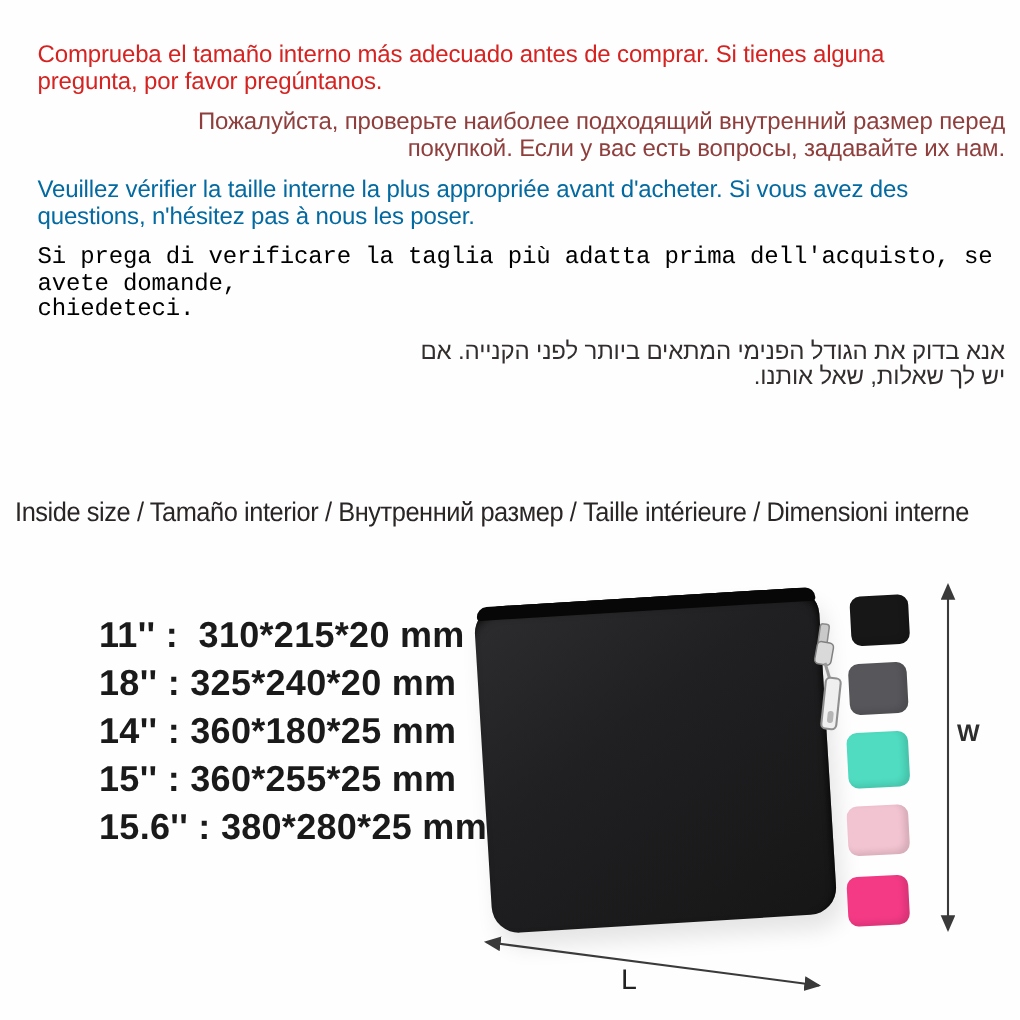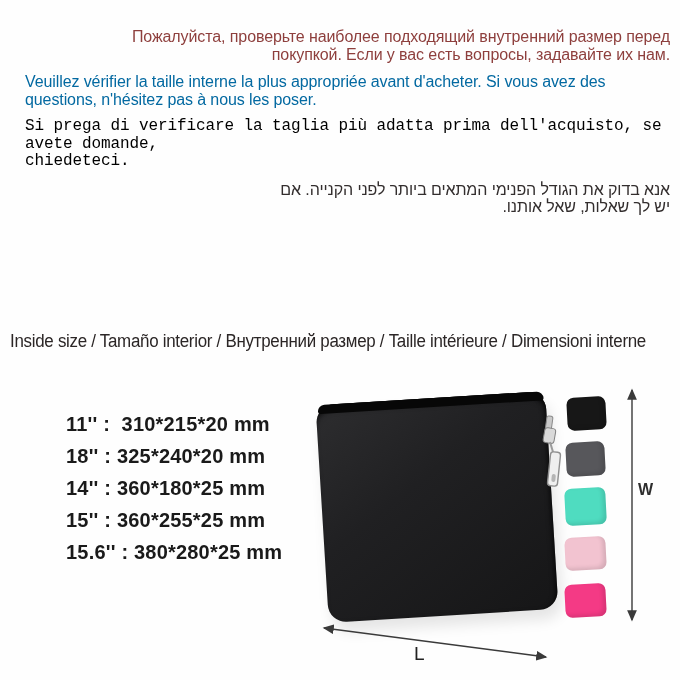--- a/index.html
+++ b/index.html
@@ -16,21 +16,21 @@
   .notice.first{margin-bottom:16px;}
   .notice.rtl{direction:rtl;text-align:right;}
 
   
   .size-heading{
     position:absolute;left:10px;top:331px;font-size:18px;color:#2b2626;
     white-space:nowrap;letter-spacing:-0.3px;transform:scaleX(0.94);transform-origin:left center;
   }
 
   
-  .sizes{position:absolute;left:66px;top:408px;font-size:20px;font-weight:bold;color:#1a1a1a;}
+  .sizes{position:absolute;left:66px;top:408px;font-size:24px;font-weight:bold;color:#1a1a1a;}
   .size-row{height:32px;line-height:32px;white-space:pre;letter-spacing:0.2px;}
 
   
   .sleeve{
     position:absolute;left:322px;top:398px;width:230px;height:218px;
     border-radius:18px;
     background:linear-gradient(145deg,#2d2d2f 0%,#202022 40%,#161617 100%);
     transform:rotate(-3.5deg);
     box-shadow:inset 0 9px 7px -5px #000, inset -4px 0 6px -4px #000, 4px 10px 14px rgba(0,0,0,0.10);
   }
@@ -51,20 +51,21 @@
   .l-arrow{position:absolute;left:316px;top:620px;}
   .w-label{position:absolute;left:638px;top:481px;font-size:16px;font-weight:600;color:#2e2e2e;letter-spacing:0.5px;}
   .l-label{position:absolute;left:414px;top:643px;font-size:19px;color:#222;}
 </style>
 </head>
 <body>
 
 <div class="canvas">
 
   <div class="notices">
+    <p class="notice" style="color: rgb(212, 35, 33);"><span>Comprueba el tamaño interno más adecuado antes de comprar. Si tienes alguna</span><br><span>pregunta, por favor pregúntanos.</span></p>
     <p class="notice" style="color: rgb(142, 63, 61); text-align: right;"><span>Пожалуйста, проверьте наиболее подходящий внутренний размер перед</span><br><span>покупкой. Если у вас есть вопросы, задавайте их нам.</span></p>
     <p class="notice" style="color: #0369a1;"><span>Veuillez vérifier la taille interne la plus appropriée avant d'acheter. Si vous avez des</span><br><span>questions, n'hésitez pas à nous les poser.</span></p>
     <p class="notice" style="color: #000000; font-family: Liberation Mono, monospace;"><span>Si prega di verificare la taglia più adatta prima dell'acquisto, se avete domande,</span><br><span>chiedeteci.</span></p>
     <p class="notice rtl" style="color: rgb(51, 46, 46);"><span>אנא בדוק את הגודל הפנימי המתאים ביותר לפני הקנייה. אם</span><br><span>יש לך שאלות, שאל אותנו.</span></p>
   </div>
 
   <div class="size-heading">Inside size / Tamaño interior / Внутренний размер / Taille intérieure / Dimensioni interne</div>
 
   <div class="sizes">
     <div class="size-row">11'' :  310*215*20 mm</div>

